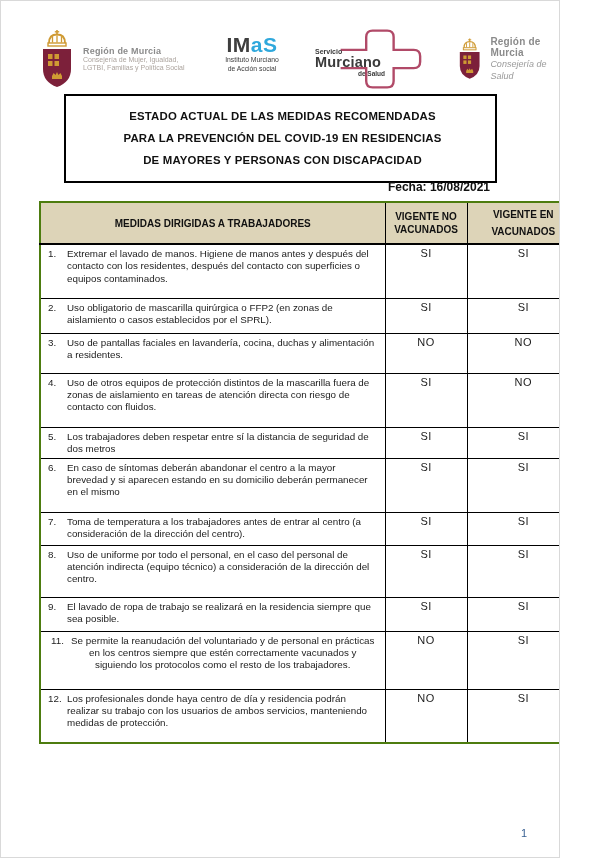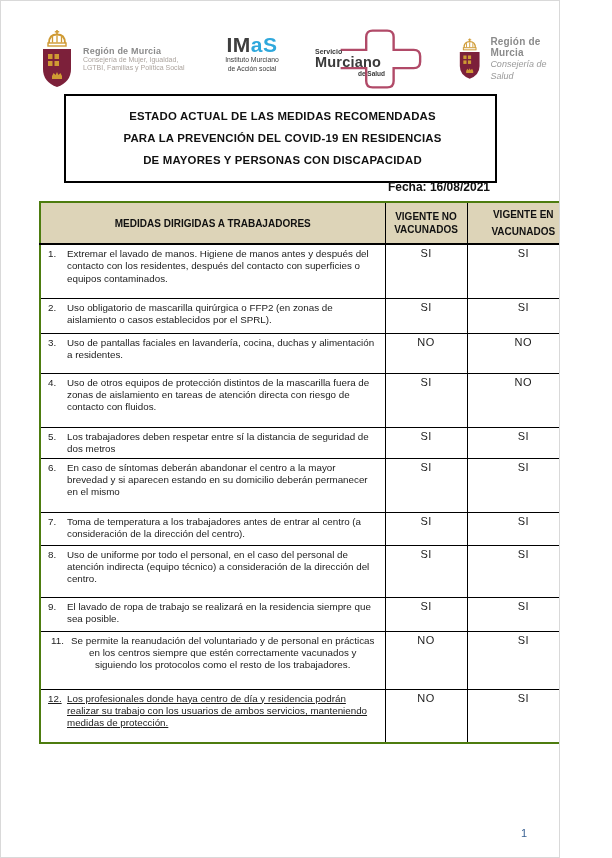--- a/index.html
+++ b/index.html
@@ -245,21 +245,21 @@
           <td class="measure" style="height: 58px; text-align: center;">
             <div class="m-inner">
               <span class="m-num">11.</span>
               <span class="m-txt">Se permite la reanudación del voluntariado y de personal en prácticas en los centros siempre que estén correctamente vacunados y siguiendo los protocolos como el resto de los trabajadores.</span>
             </div>
           </td>
           <td class="val">NO</td>
           <td class="val">SI</td>
         </tr>
         <tr>
-          <td class="measure" style="height: 54px; text-decoration: underline;">
+          <td class="measure" style="height: 54px;">
             <div class="m-inner">
               <span class="m-num">12.</span>
               <span class="m-txt">Los profesionales donde haya centro de día y residencia podrán realizar su trabajo con los usuarios de ambos servicios, manteniendo medidas de protección.</span>
             </div>
           </td>
           <td class="val">NO</td>
           <td class="val">SI</td>
         </tr>
       </tbody>
   </table>

